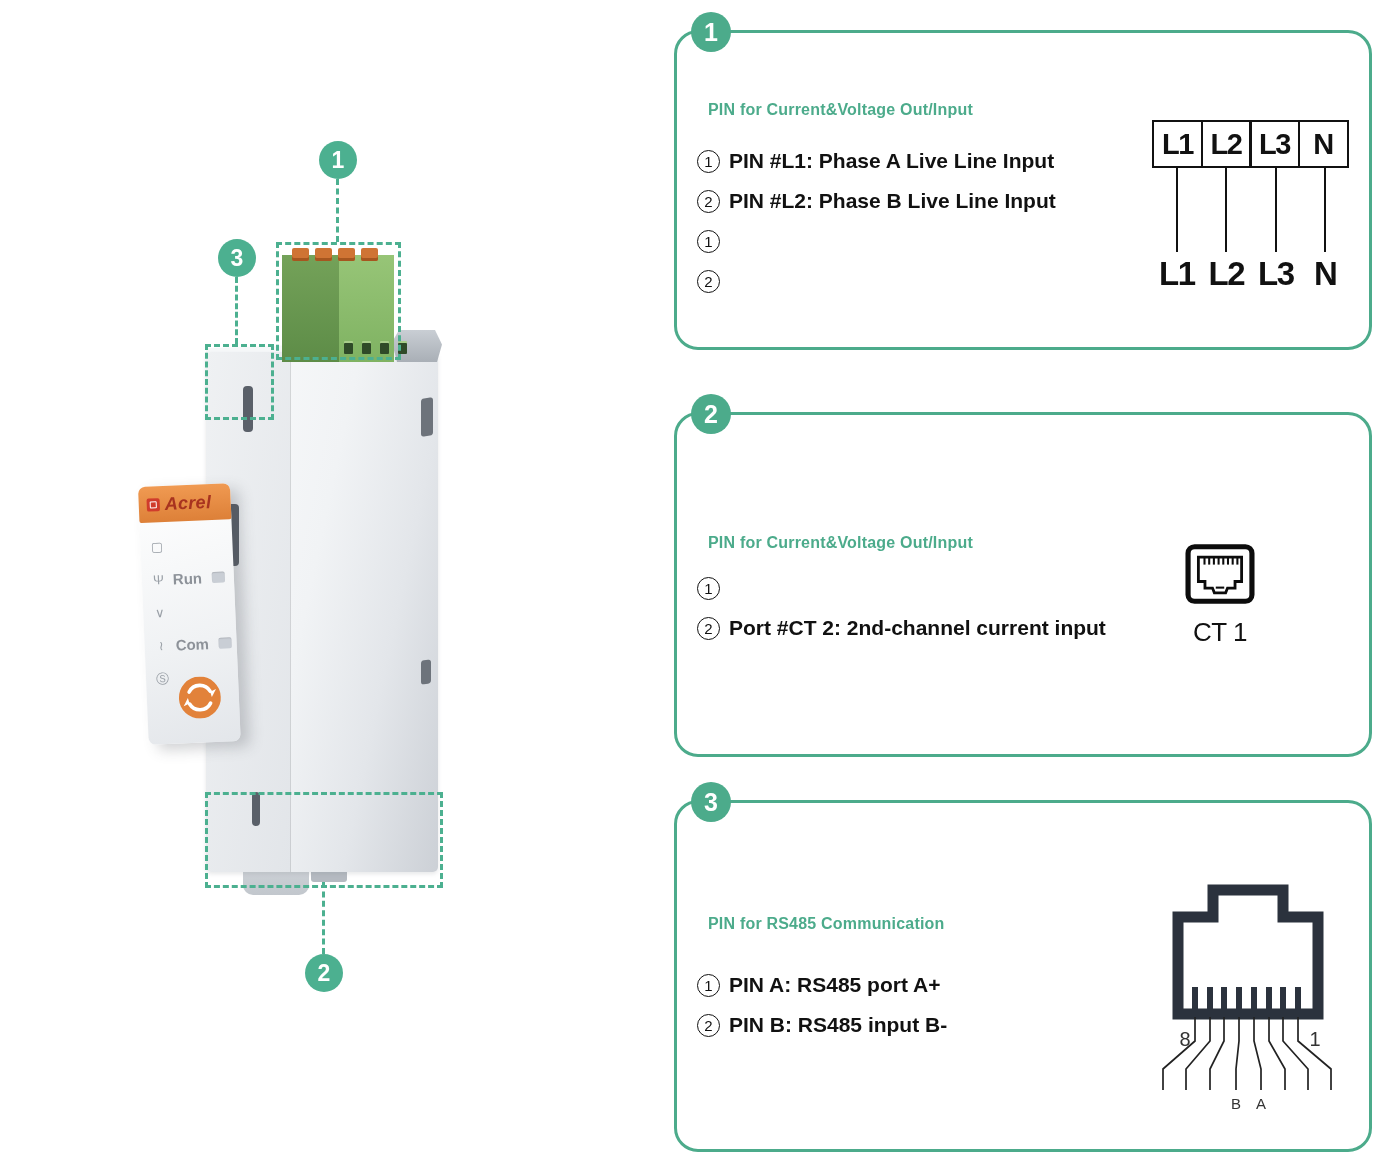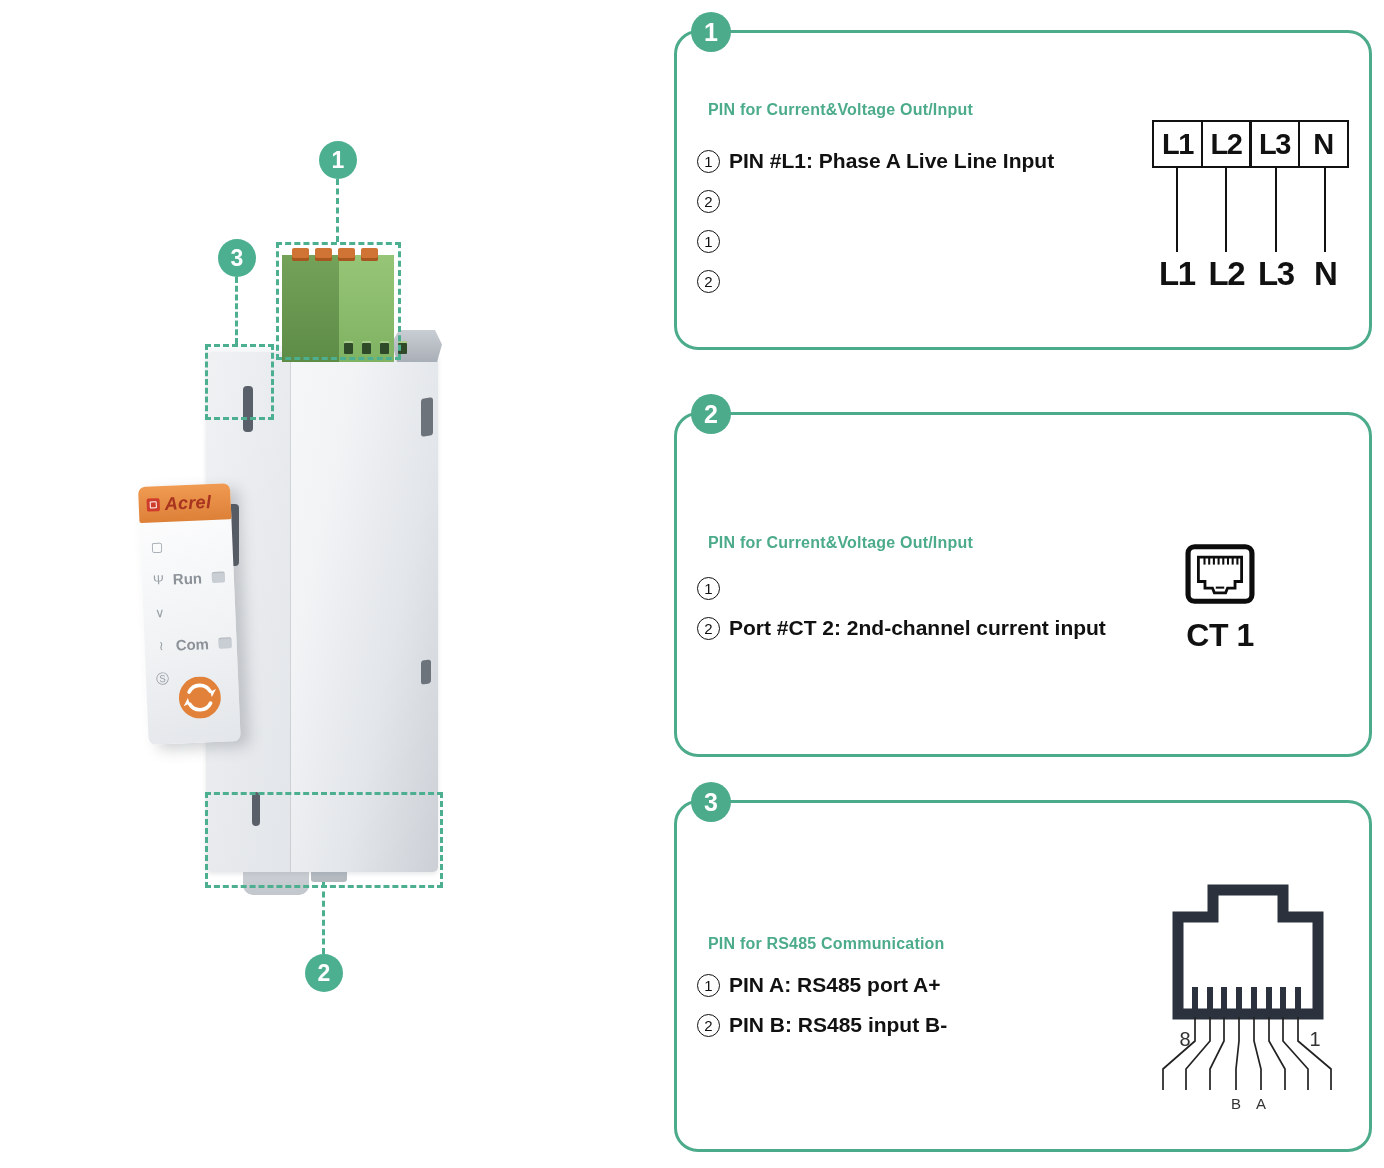--- a/index.html
+++ b/index.html
@@ -22,21 +22,21 @@
   #panel2{top:412px;height:345px;}
   #panel3{top:800px;height:352px;}
   .badge{
     position:absolute;top:-21px;left:14px;width:40px;height:40px;border-radius:50%;
     background:var(--green);color:#fff;font-weight:bold;font-size:25px;
     display:flex;align-items:center;justify-content:center;
   }
   .panel-title{position:absolute;left:20px;color:var(--green);font-size:16px;font-weight:bold;letter-spacing:.2px;margin-left:11px;}
   #panel1 .panel-title{top:68px;}
   #panel2 .panel-title{top:119px;}
-  #panel3 .panel-title{top:132px;}
+  #panel3 .panel-title{top:112px;}
   .items{position:absolute;left:20px;}
   #panel1 .items{top:108px;}
   #panel2 .items{top:153px;}
   #panel3 .items{top:162px;}
   .item{height:40px;display:flex;align-items:center;font-size:21px;font-weight:bold;white-space:nowrap;}
   .circ{
     width:23px;height:23px;border:1.7px solid #111;border-radius:50%;box-sizing:border-box;
     display:inline-flex;align-items:center;justify-content:center;
     font-size:15px;font-weight:normal;margin-right:9px;flex:none;
   }
@@ -50,21 +50,21 @@
   }
   .trow .tcell:first-child{margin-left:0;}
   .tlines{display:flex;height:84px;}
   .tline{width:49.5px;display:flex;justify-content:center;}
   .tline i{display:block;width:2px;height:100%;background:#111;}
   .tlabels{display:flex;margin-top:3px;}
   .tlabel{width:49.5px;text-align:center;font-size:33px;font-weight:bold;letter-spacing:-1.5px;}
   
   .ports{position:absolute;left:507px;top:128px;display:flex;gap:21px;}
   .port{display:flex;flex-direction:column;align-items:center;width:72px;}
-  .port-label{margin-top:12px;font-size:32px;font-weight:bold;letter-spacing:-.5px;}
+  .port-label{margin-top:12px;font-size:26px;font-weight:normal;letter-spacing:-.5px;}
   
   .pinout{position:absolute;left:478px;top:80px;}
   
   .abs{position:absolute;}
   .body-top-face{left:206px;top:344px;width:232px;height:16px;background:#f6f8f9;border-radius:3px;transform:skewY(-2.2deg);z-index:4;}
   .body-main{
     left:206px;top:352px;width:232px;height:520px;z-index:4;border-radius:5px;
     background:linear-gradient(102deg,#fafbfc 0%,#f1f3f5 45%,#e3e6ea 72%,#ccd0d6 100%);
     box-shadow:0 2px 4px rgba(120,126,134,.18);
   }
@@ -219,20 +219,21 @@
     <div class="badge">1</div>
     <div class="panel-title">PIN for Current&amp;Voltage Out/Input</div>
     <div class="items">
   <div class="item">
     <span class="circ">1</span>
     <span>PIN #L1: Phase A Live Line Input</span>
   </div>
 
   <div class="item">
     <span class="circ">2</span>
+    <span>PIN #L2: Phase B Live Line Input</span>
   </div>
 
   <div class="item">
     <span class="circ">1</span>
   </div>
 
   <div class="item">
     <span class="circ">2</span>
   </div>
 </div>

